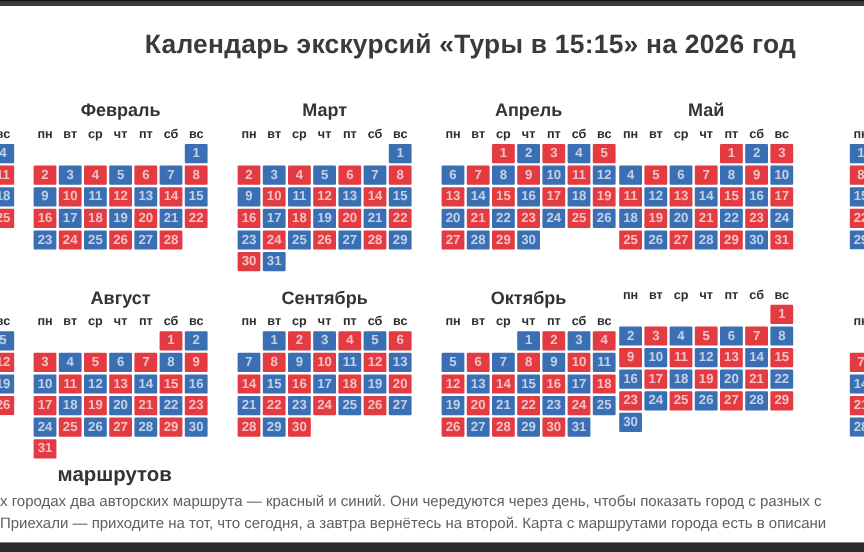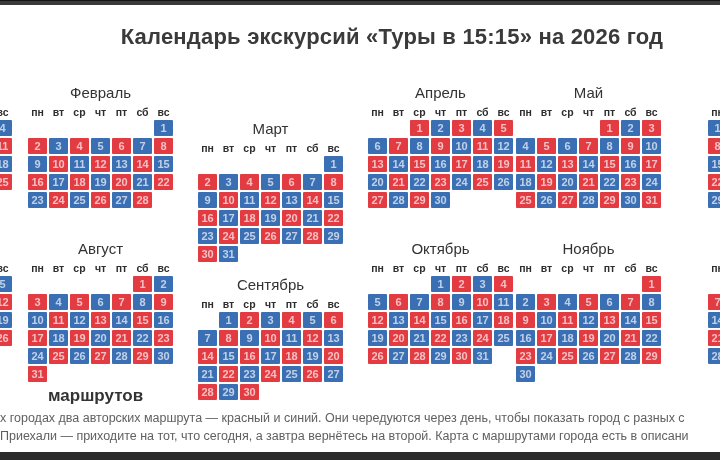--- a/index.html
+++ b/index.html
@@ -15,26 +15,26 @@
     position:absolute; top:24px; left:0; width:720px; text-align:center;
     font-size:22px; font-weight:bold; color:#3a3a3a; letter-spacing:0.2px;margin-left:32px;
   }
 
   .cal-row { position:absolute; left:0; width:720px; height:150px; }
   .cal-row.r0 { top:84px; }
   .cal-row.r1 { top:240px; }
 
   .month { position:absolute; top:0; width:145px; }
   .month.m0 { left:28px; }
-  .month.m1 { left:198px;margin-top:36px; }
+  .month.m1 { left:198px; }
   .month.m2 { left:368px; }
   .month.m3 { left:516px; }
 
   .month-title { height:18px; margin-bottom:4px; text-align:center;
-    font-size:15px; font-weight:normal; color:#333333; }
+    font-size:15px; font-weight:bold; color:#333333; }
   .weekdays { display:grid; grid-template-columns:repeat(7,19px); gap:2px; margin-bottom:2px; }
   .wd { height:12px; text-align:center; font-size:10.5px; font-weight:bold; color:#2e2e2e; }
   .days { display:grid; grid-template-columns:repeat(7,19px); grid-auto-rows:16px; gap:2px; }
   .day { display:flex; align-items:center; justify-content:center;
     font-size:11px; font-weight:bold; color:rgba(255,255,255,0.68); border-radius:1px; }
   .day.r { background:#e23b41; }
   .day.b { background:#3b6fb4; }
   .day.empty { background:transparent; }
 
   .pcol { position:absolute; top:22px; width:12px; overflow:hidden; }
@@ -401,21 +401,20 @@
         <div class="day b">25</div>
         <div class="day r">26</div>
         <div class="day b">27</div>
         <div class="day r">28</div>
         <div class="day b">29</div>
         <div class="day r">30</div>
         <div class="day b">31</div>
       </div>
     </div>
   <div class="month m3">
-      <div class="month-title">Ноябрь</div>
       <div class="weekdays">
         <div class="wd">пн</div>
         <div class="wd">вт</div>
         <div class="wd">ср</div>
         <div class="wd">чт</div>
         <div class="wd">пт</div>
         <div class="wd">сб</div>
         <div class="wd">вс</div>
       </div>
       <div class="days">

